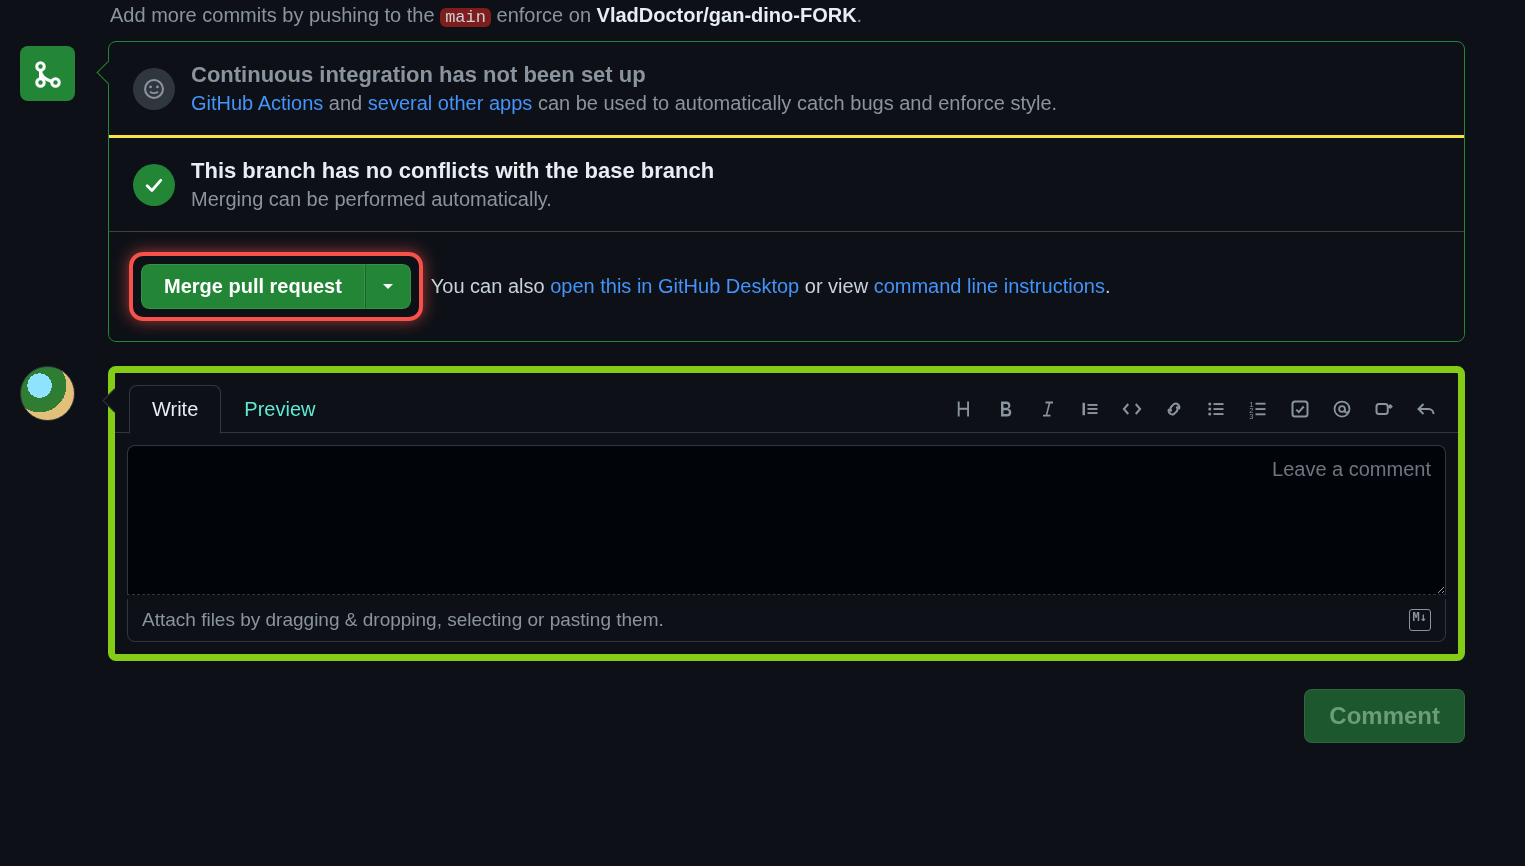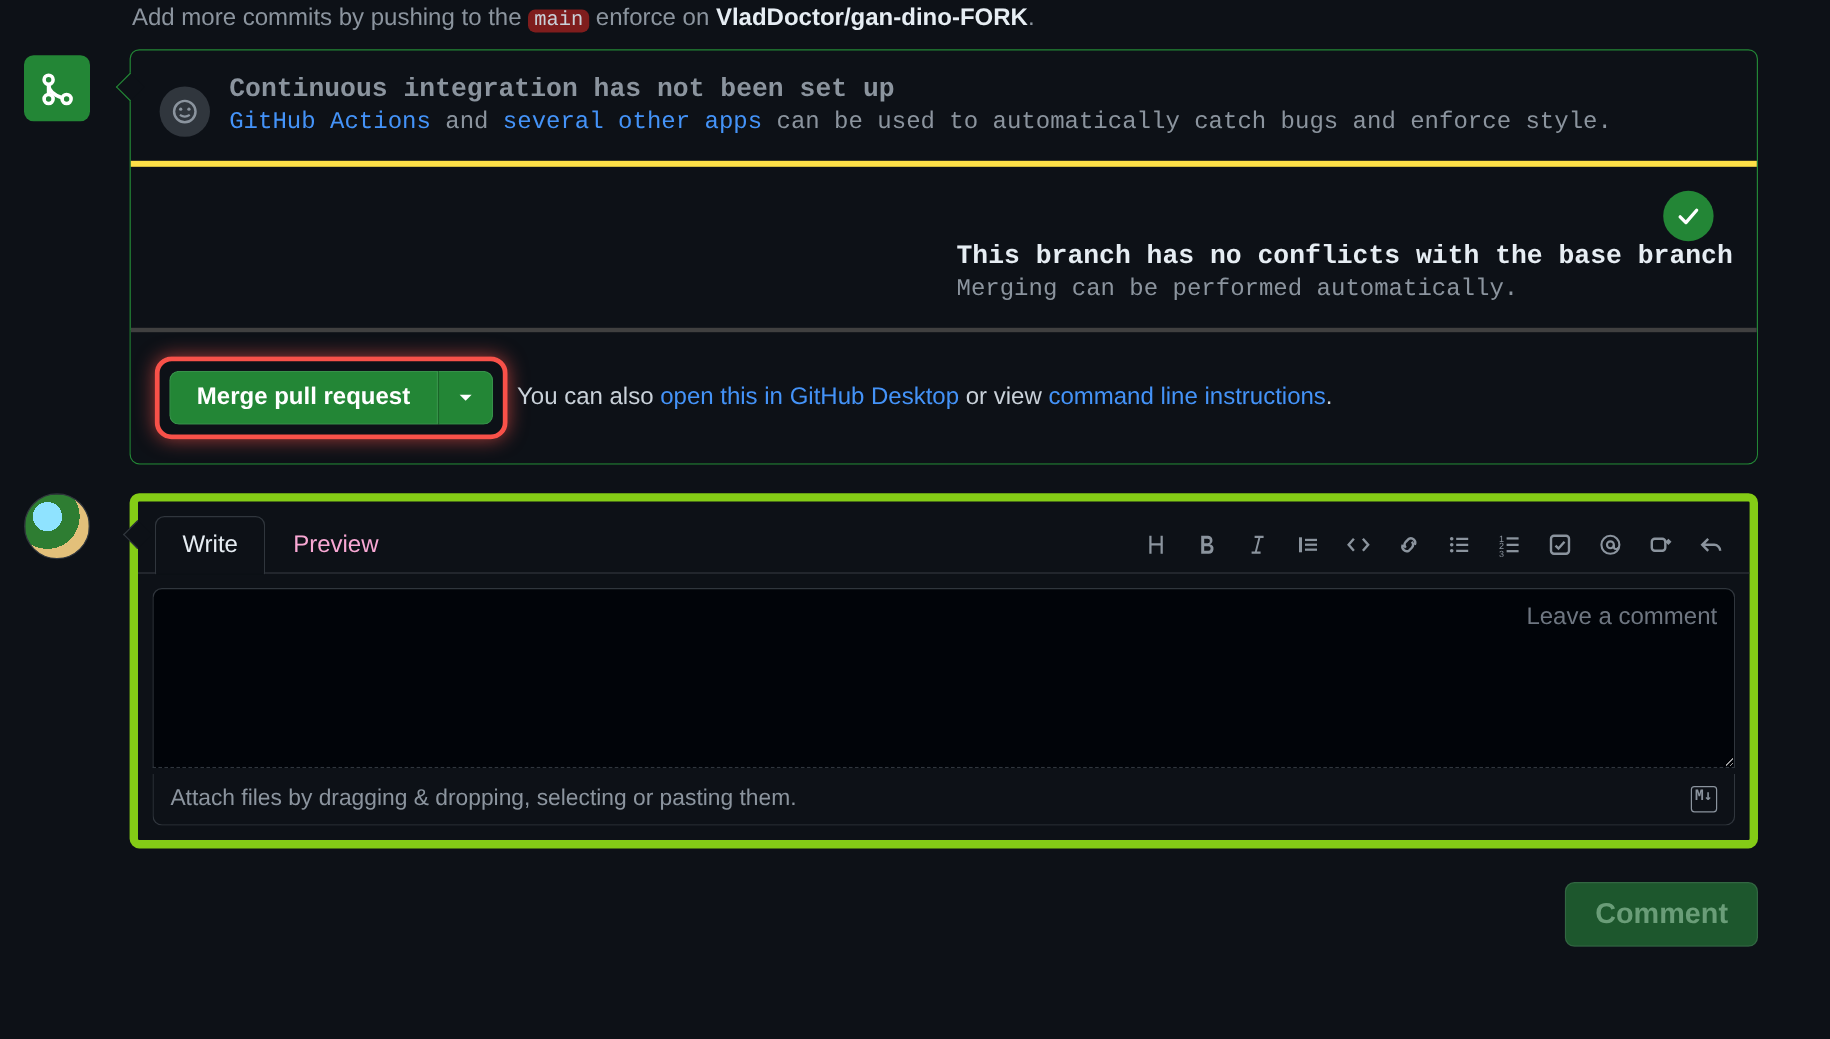--- a/index.html
+++ b/index.html
@@ -53,26 +53,24 @@
     left: -9px; top: 22px;
     width: 16px; height: 16px;
     background: #0d1117;
     border-left: 1px solid #238636;
     border-bottom: 1px solid #238636;
     transform: rotate(45deg);
   }
   .merge-section {
     padding: 20px 20px 20px 24px;
     display: flex;
-    align-items: flex-end;
-    font-family: Liberation Mono, monospace;
+    align-items: center;
   }
   .merge-section + .merge-section {
-    border-top: 5px solid #fde047;
-    flex-direction: column;
+    border-top: 3px solid #fde047;
   }
   .status-icon {
     width: 42px; height: 42px;
     border-radius: 50%;
     display: flex; align-items: center; justify-content: center;
     margin-right: 16px;
     flex-shrink: 0;
   }
   .status-icon.gray { background: #30363d; }
   .status-icon.green { background: #238636; }
@@ -82,21 +80,21 @@
     color: #8b949e;
     margin-bottom: 4px;
   }
   .merge-text h3.success { color: #e6edf3; }
   .merge-text p {
     font-size: 20px;
     color: #8b949e;
   }
   .link { color: #4493f8; text-decoration: none; cursor: pointer; }
   .merge-actions {
-    border-top: 4px solid #404040;
+    border-top: 1px solid #404040;
     padding: 20px 20px 20px 20px;
     display: flex;
     align-items: center;
     background: #0d1117;
     border-radius: 0 0 8px 8px;
   }
   .highlight-red {
     border: 4px solid #f85149;
     border-radius: 14px;
     padding: 8px;
@@ -162,21 +160,21 @@
   }
   .tab-row {
     display: flex;
     align-items: center;
     padding: 11px 14px 0 14px;
   }
   .tabs { display: flex; }
   .tab {
     padding: 12px 22px;
     font-size: 20px;
-    color: #f9a8d4;
+    color: #5eead4;
     cursor: pointer;
     border: 1px solid transparent;
     border-bottom: none;
     position: relative;
     top: 1px;
   }
   .tab.active {
     color: #e6edf3;
     background: #0d1117;
     border: 1px solid #30363d;

